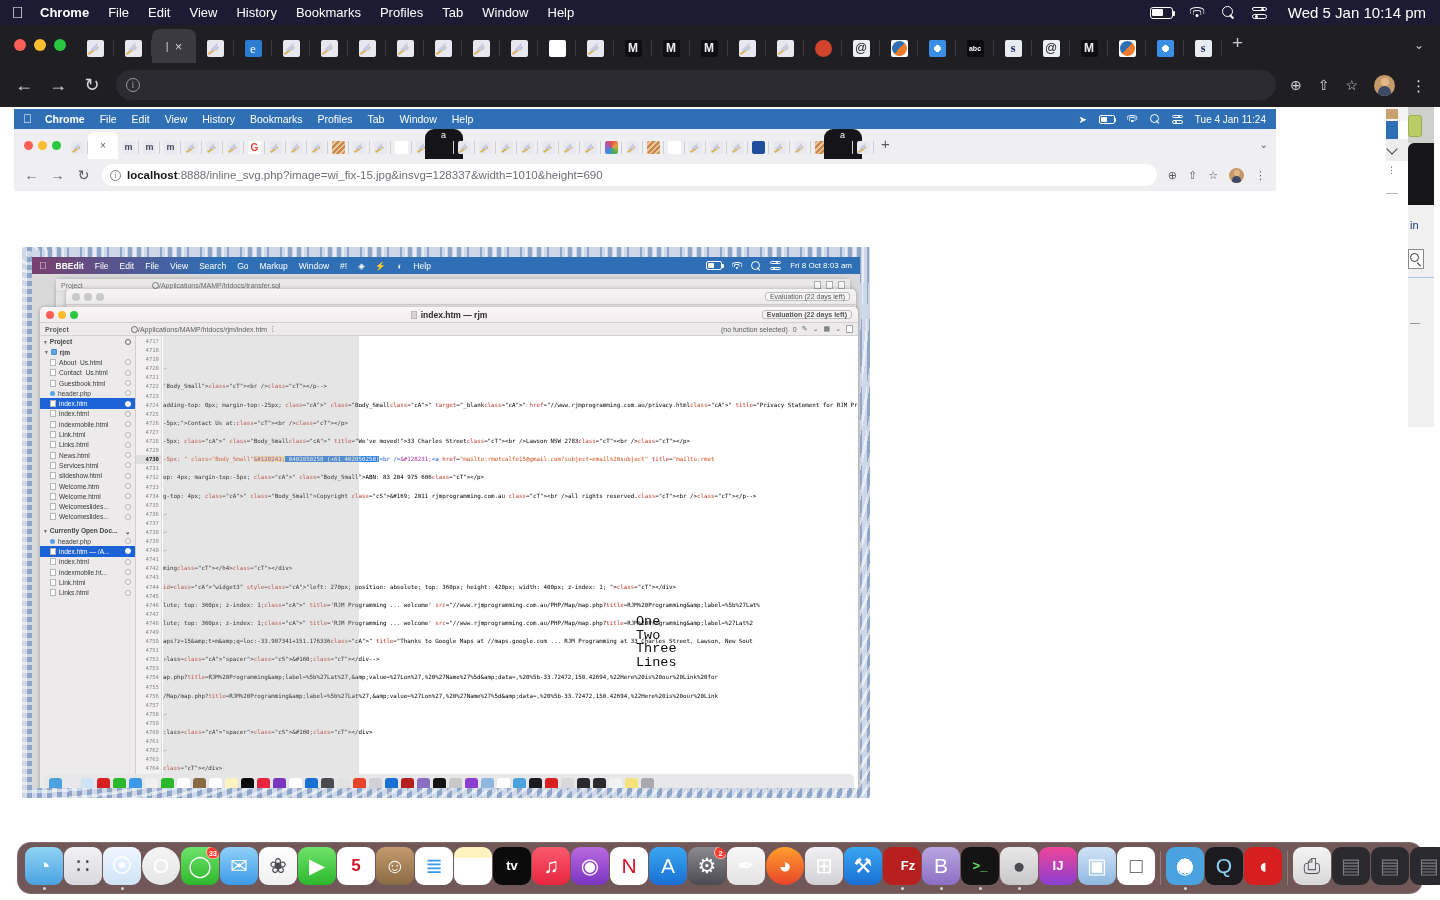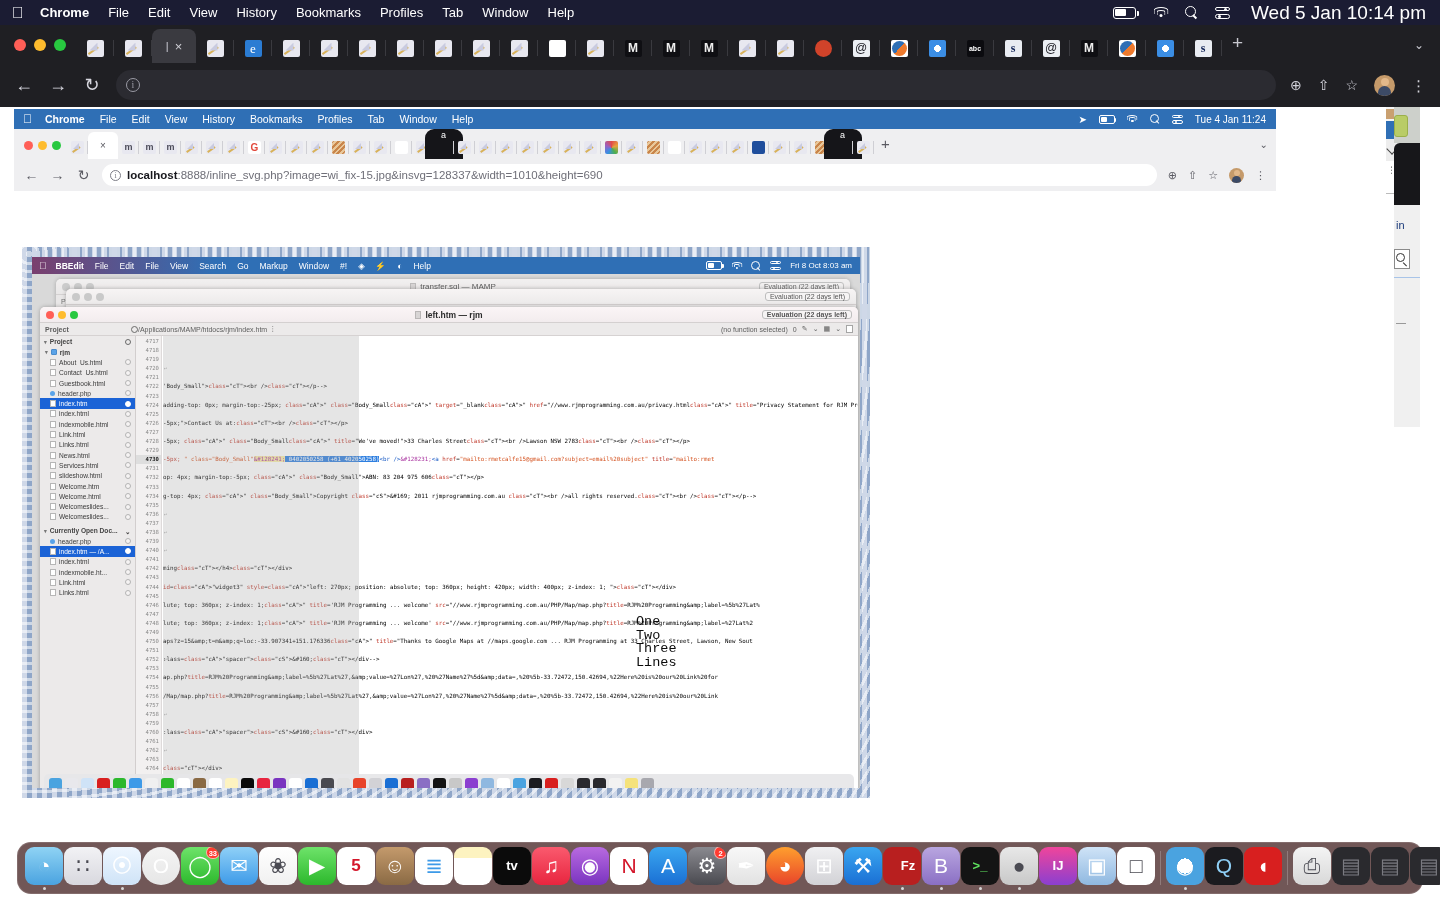--- a/index.html
+++ b/index.html
@@ -16,21 +16,21 @@
     background: #1b1c33;
     display: flex; align-items: center;
     color: #fff; font-size: 13px;
     padding-left: 12px;
     z-index: 60;
   }
   #mac-menubar .apple { font-size: 16px; margin-right: 16px; line-height: 1; }
   #mac-menubar .mi { margin-right: 19px; white-space: nowrap; }
   #mac-menubar .mi.bold { font-weight: bold; }
   #mac-menubar .right { margin-left: auto; display: flex; align-items: center; padding-right: 14px; gap: 17px; }
-  #mac-menubar .right .clock { font-size: 19px; margin-left: 4px; }
+  #mac-menubar .right .clock { font-size: 15px; margin-left: 4px; }
   .batt {
     width: 23px; height: 12px; border: 1.4px solid #fff; border-radius: 3px;
     position: relative; display: inline-block;
   }
   .batt::after { content:""; position:absolute; right:-3.5px; top:3px; width:2px; height:5px; background:#fff; border-radius:0 1px 1px 0; }
   .batt i { position:absolute; left:1.3px; top:1.3px; bottom:1.3px; width:11px; background:#fff; border-radius:1px; display:block; }
   .wifi-ic { width:15px; height:11px; position:relative; display:inline-block; }
   .wifi-ic b { position:absolute; border:1.5px solid #fff; border-bottom:none; border-radius:50% 50% 0 0; left:50%; transform:translateX(-50%); }
   .wifi-ic b:nth-child(1){ width:15px;height:7px; top:0; }
   .wifi-ic b:nth-child(2){ width:9px;height:4.5px; top:3.3px; }
@@ -275,21 +275,21 @@
   #bb-dock i{ width:13px;height:13px;border-radius:3px;display:block;flex:0 0 auto; }
 
   
   #svg-text{
     position:absolute; left:636px; top:508px;
     font-family:Liberation Mono, monospace; font-size:13.5px; color:#0b0b0b; line-height:13.6px;
     z-index:20;
   }
 
   
-  #right-sliver{ position:absolute; right:0; top:0; width:46px; height:320px; overflow:hidden; }
+  #right-sliver{ position:absolute; right:0; top:0; width:32px; height:320px; overflow:hidden; }
   #right-sliver .a{ position:absolute;left:0;top:0;width:26px;height:36px;background:#cdd0cb;}
   #right-sliver .b{ position:absolute;left:0;top:8px;width:14px;height:22px;background:#b9cc66;border-radius:3px;border:1px solid #9bb04a;}
   #right-sliver .c{ position:absolute;left:0;top:36px;width:26px;height:62px;background:#17171a;border-top-left-radius:6px;}
   #right-sliver .d{ position:absolute;left:0;top:98px;width:26px;height:222px;background:#f0f0f0;}
   #right-sliver .e{ position:absolute;left:2px;top:112px;font-size:11px;color:#1a3a7a;font-family:"Liberation Sans",sans-serif;}
   #right-sliver .f{ position:absolute;left:0;top:142px;width:16px;height:20px;border:1px solid #8a8a8a;background:#fff;}
   #right-sliver .g{ position:absolute;left:2px;top:146px;width:9px;height:9px;border:1.3px solid #333;border-radius:50%;}
   #right-sliver .h{ position:absolute;left:9px;top:155px;width:5px;height:1.4px;background:#333;transform:rotate(45deg);transform-origin:left center;}
   #right-sliver .i{ position:absolute;left:0;top:170px;width:26px;height:1px;background:#a8c4e8;}
   #right-sliver .j{ position:absolute;left:2px;top:216px;width:10px;height:1px;background:#999;}
@@ -792,30 +792,20 @@
                 </b>
                 <b>
                   <i></i>
                 </b>
               </span>
             <span class="clock">Fri 8 Oct  8:03 am</span>
           </span>
         </div>
 
         <div class="bbwin" id="bbwin-back">
-          <div class="bb-title">
-            <span class="tfc">
-                <span></span>
-                <span></span>
-                <span></span>
-              </span>
-            <span class="docic"></span>
-            <span>transfer.sql — MAMP</span>
-            <span class="ev">Evaluation (22 days left)</span>
-          </div>
           <div class="bb-subbar">
             <span style="width:96px;display:inline-block;padding-left:5px;">Project</span>
             <span class="gear"></span>
             <span>/Applications/MAMP/htdocs/transfer.sql</span>
             <span class="right">
                 <span class="sq"></span>
                 <span class="sq"></span>
                 <span class="sq"></span>
               </span>
           </div>
@@ -840,21 +830,21 @@
         </div>
 
         <div class="bbwin" id="bbwin-front">
           <div class="bb-title front">
             <span class="tfc">
               <span></span>
               <span></span>
               <span></span>
             </span>
             <span class="docic"></span>
-            <span>left.htm — rjm</span>
+            <span>index.htm — rjm</span>
             <span class="ev">Evaluation (22 days left)</span>
           </div>
           <div class="bb-subbar">
             <span style="width:91px;display:inline-block;padding-left:5px;font-weight:bold;">Project</span>
             <span class="gear"></span>
             <span>/Applications/MAMP/htdocs/rjm/index.htm</span>
             <span style="padding-left:2px;">⋮</span>
             <span class="right">
               <span>(no function selected)</span>
               <span>0</span>

